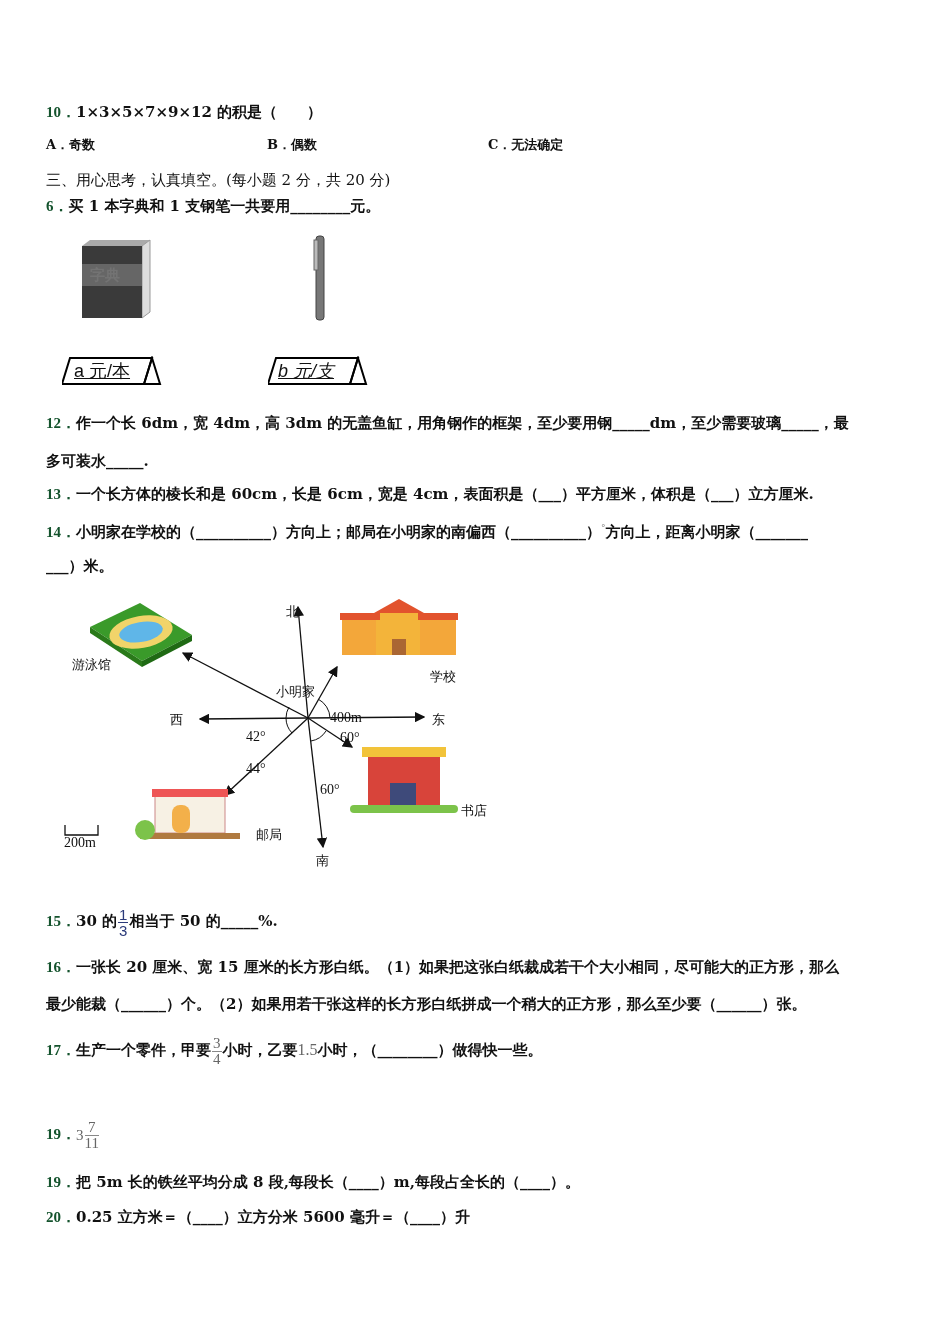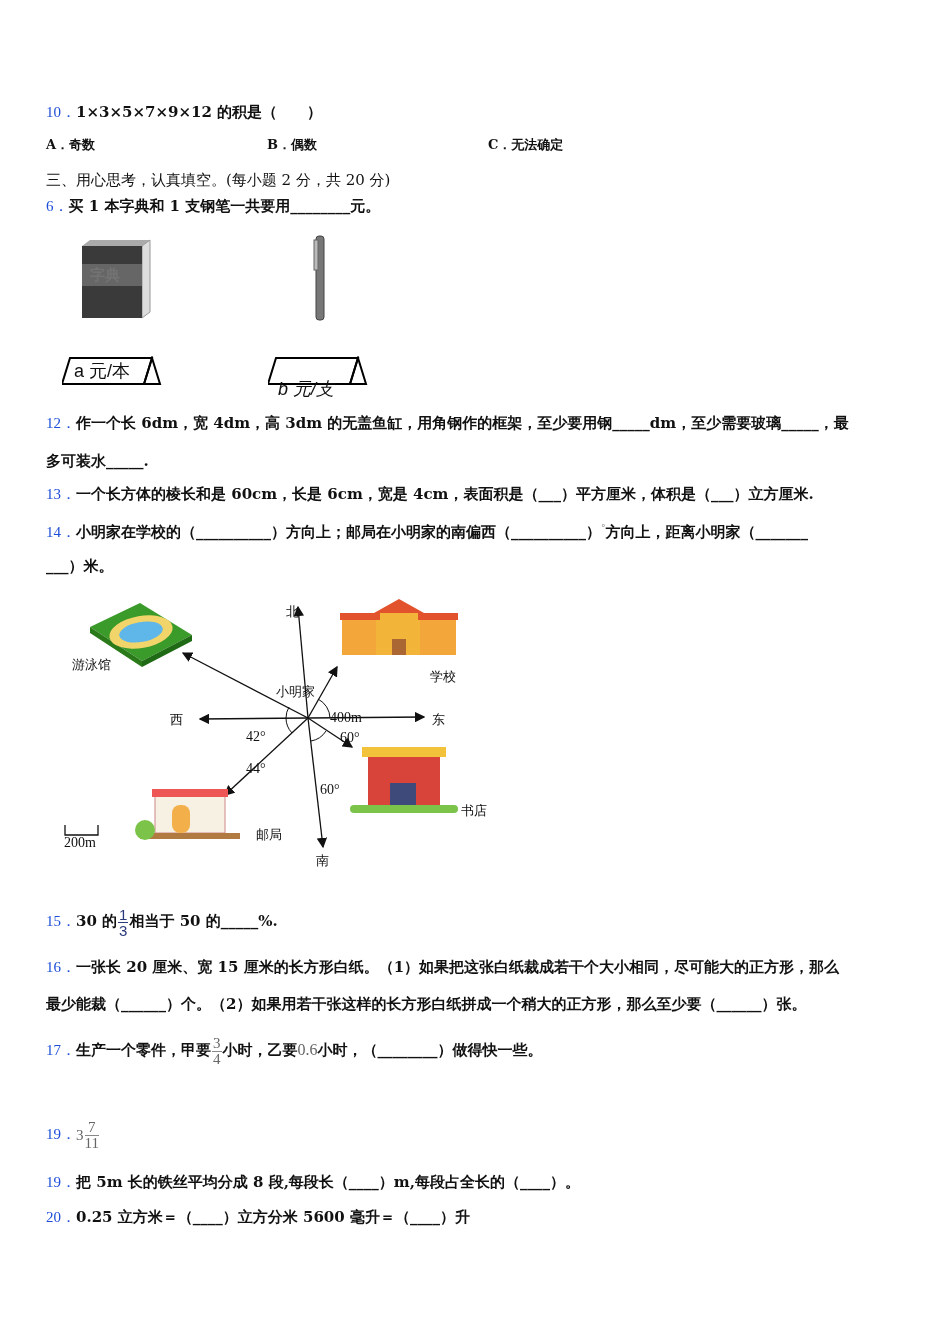--- a/index.html
+++ b/index.html
@@ -1,29 +1,29 @@
 <!DOCTYPE html>
 <html><head>
 <meta charset="utf-8">
 <style>
   html, body { margin:0; padding:0; background:#fff; }
   body { width:950px; height:1344px; position:relative; overflow:hidden;
          font-family:"DejaVu Serif","Liberation Serif",serif; color:#111; }
   .line { position:absolute; left:46px; font-size:15px; line-height:20px; white-space:nowrap; }
-  .qn { font-family:"Liberation Serif",serif; font-weight:normal; color:#1d4ed8; }
+  .qn { font-family:"Liberation Serif",serif; font-weight:bold; color:#14532d; }
   .b { font-weight:bold; }
   .opt { position:absolute; font-size:13px; font-weight:bold; }
   .frac { display:inline-block; vertical-align:middle; text-align:center; font-family:"Liberation Sans",sans-serif; color:#2b3a7a; font-size:15px; line-height:15px; margin:0 1px; }
   .frac .n { display:block; border-bottom:1px solid #2b3a7a; padding:0 1px; }
   .frac .d { display:block; }
   .frac.grey { color:#666; }
   .frac.grey .n { border-color:#888; }
   .grey { color:#666; }
   .img-box { position:absolute; }
-  .tag { position:absolute; font-family:"Liberation Sans",sans-serif; font-size:18px; }
+  .tag { position:absolute; font-family:"Liberation Sans",sans-serif; font-size:18px;text-decoration:underline; }
   .diagram-label { position:absolute; font-family:"DejaVu Sans",sans-serif; font-size:13px; color:#111; }
   .small { font-size:14px; font-family:Liberation Serif, serif;margin-top:32px; }
 </style>
 </head>
 <body>
 
 <div class="line" style="top:102px;">
   <span class="qn">10．</span><span class="b">1×3×5×7×9×12 的积是（　　）</span>
 </div>
 <div class="opt" style="left:46px; top:136px;">A．奇数</div>
@@ -58,21 +58,21 @@
     <polygon points="8,2 90,2 82,28 0,28" fill="none" stroke="#000" stroke-width="2"></polygon>
     <polygon points="82,28 90,2 98,28" fill="none" stroke="#000" stroke-width="2"></polygon>
   </svg>
   <span class="tag" style="left:12px; top:3px;">a 元/本</span>
 </div>
 <div class="img-box" style="left:268px; top:356px; width:100px; height:30px;">
   <svg width="100" height="30" viewBox="0 0 100 30" style="position:absolute;left:0;top:0;">
     <polygon points="8,2 90,2 82,28 0,28" fill="none" stroke="#000" stroke-width="2"></polygon>
     <polygon points="82,28 90,2 98,28" fill="none" stroke="#000" stroke-width="2"></polygon>
   </svg>
-  <span class="tag" style="left:10px; top:3px; font-style:italic;margin-top:18px;">b 元/支</span>
+  <span class="tag" style="left:10px; top:3px; font-style:italic;">b 元/支</span>
 </div>
 
 <div class="line" style="top:413px;">
   <span class="qn">12．</span><span class="b">作一个长 6dm，宽 4dm，高 3dm 的无盖鱼缸，用角钢作的框架，至少要用钢_____dm，至少需要玻璃_____，最</span>
 </div>
 <div class="line b" style="top:451px;">多可装水_____.</div>
 
 <div class="line" style="top:484px;">
   <span class="qn">13．</span><span class="b">一个长方体的棱长和是 60cm，长是 6cm，宽是 4cm，表面积是（___）平方厘米，体积是（___）立方厘米.</span>
 </div>
@@ -156,21 +156,21 @@
 <div class="line" style="top:904px; line-height:34px;">
   <span class="qn">15．</span><span class="b">30 的</span><span class="frac"><span class="n">1</span><span class="d">3</span></span><span class="b">相当于 50 的_____%.</span>
 </div>
 
 <div class="line" style="top:957px;">
   <span class="qn">16．</span><span class="b">一张长 20 厘米、宽 15 厘米的长方形白纸。（1）如果把这张白纸裁成若干个大小相同，尽可能大的正方形，那么</span>
 </div>
 <div class="line b" style="top:994px;">最少能裁（______）个。（2）如果用若干张这样的长方形白纸拼成一个稍大的正方形，那么至少要（______）张。</div>
 
 <div class="line" style="top:1030px; line-height:40px;">
-  <span class="qn">17．</span><span class="b">生产一个零件，甲要</span><span class="frac grey" style="font-family:'Liberation Serif',serif;"><span class="n">3</span><span class="d">4</span></span><span class="b">小时，乙要</span><span class="grey" style="font-family:'Liberation Serif',serif; font-size:16px;">0.6</span><span class="b">小时，（________）做得快一些。</span>
+  <span class="qn">17．</span><span class="b">生产一个零件，甲要</span><span class="frac grey" style="font-family:'Liberation Serif',serif;"><span class="n">3</span><span class="d">4</span></span><span class="b">小时，乙要</span><span class="grey" style="font-family:'Liberation Serif',serif; font-size:16px;">1.5</span><span class="b">小时，（________）做得快一些。</span>
 </div>
 
 <div class="line" style="top:1114px; line-height:40px;">
   <span class="qn">19．</span><span class="grey" style="font-family:'Liberation Serif',serif; font-size:15px; vertical-align:middle;">3</span><span class="frac grey" style="font-family:'Liberation Serif',serif;"><span class="n">7</span><span class="d">11</span></span>
 </div>
 
 <div class="line" style="top:1172px;">
   <span class="qn">19．</span><span class="b">把 5m 长的铁丝平均分成 8 段,每段长（____）m,每段占全长的（____）。</span>
 </div>
 

